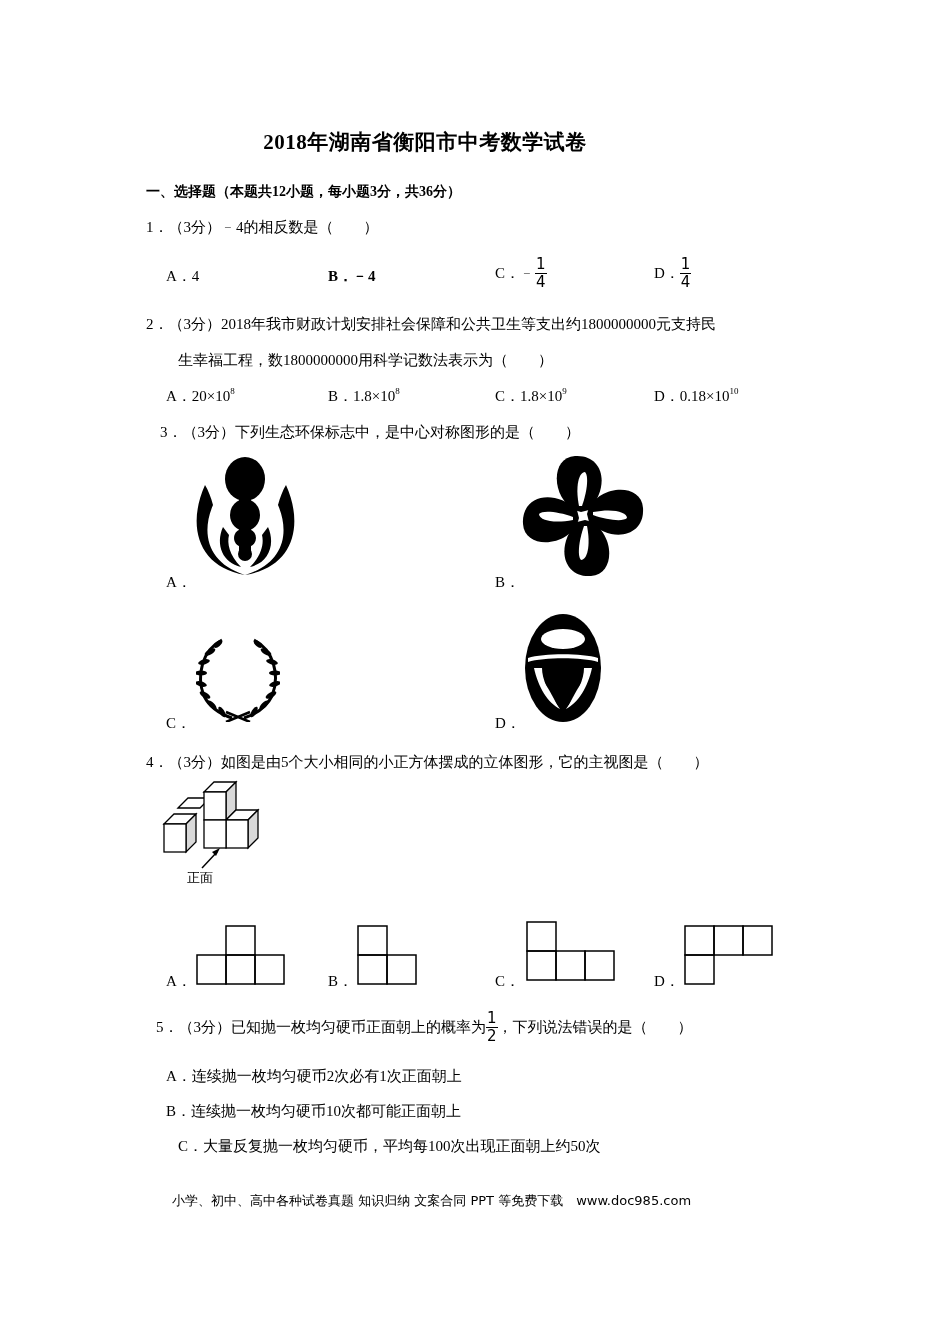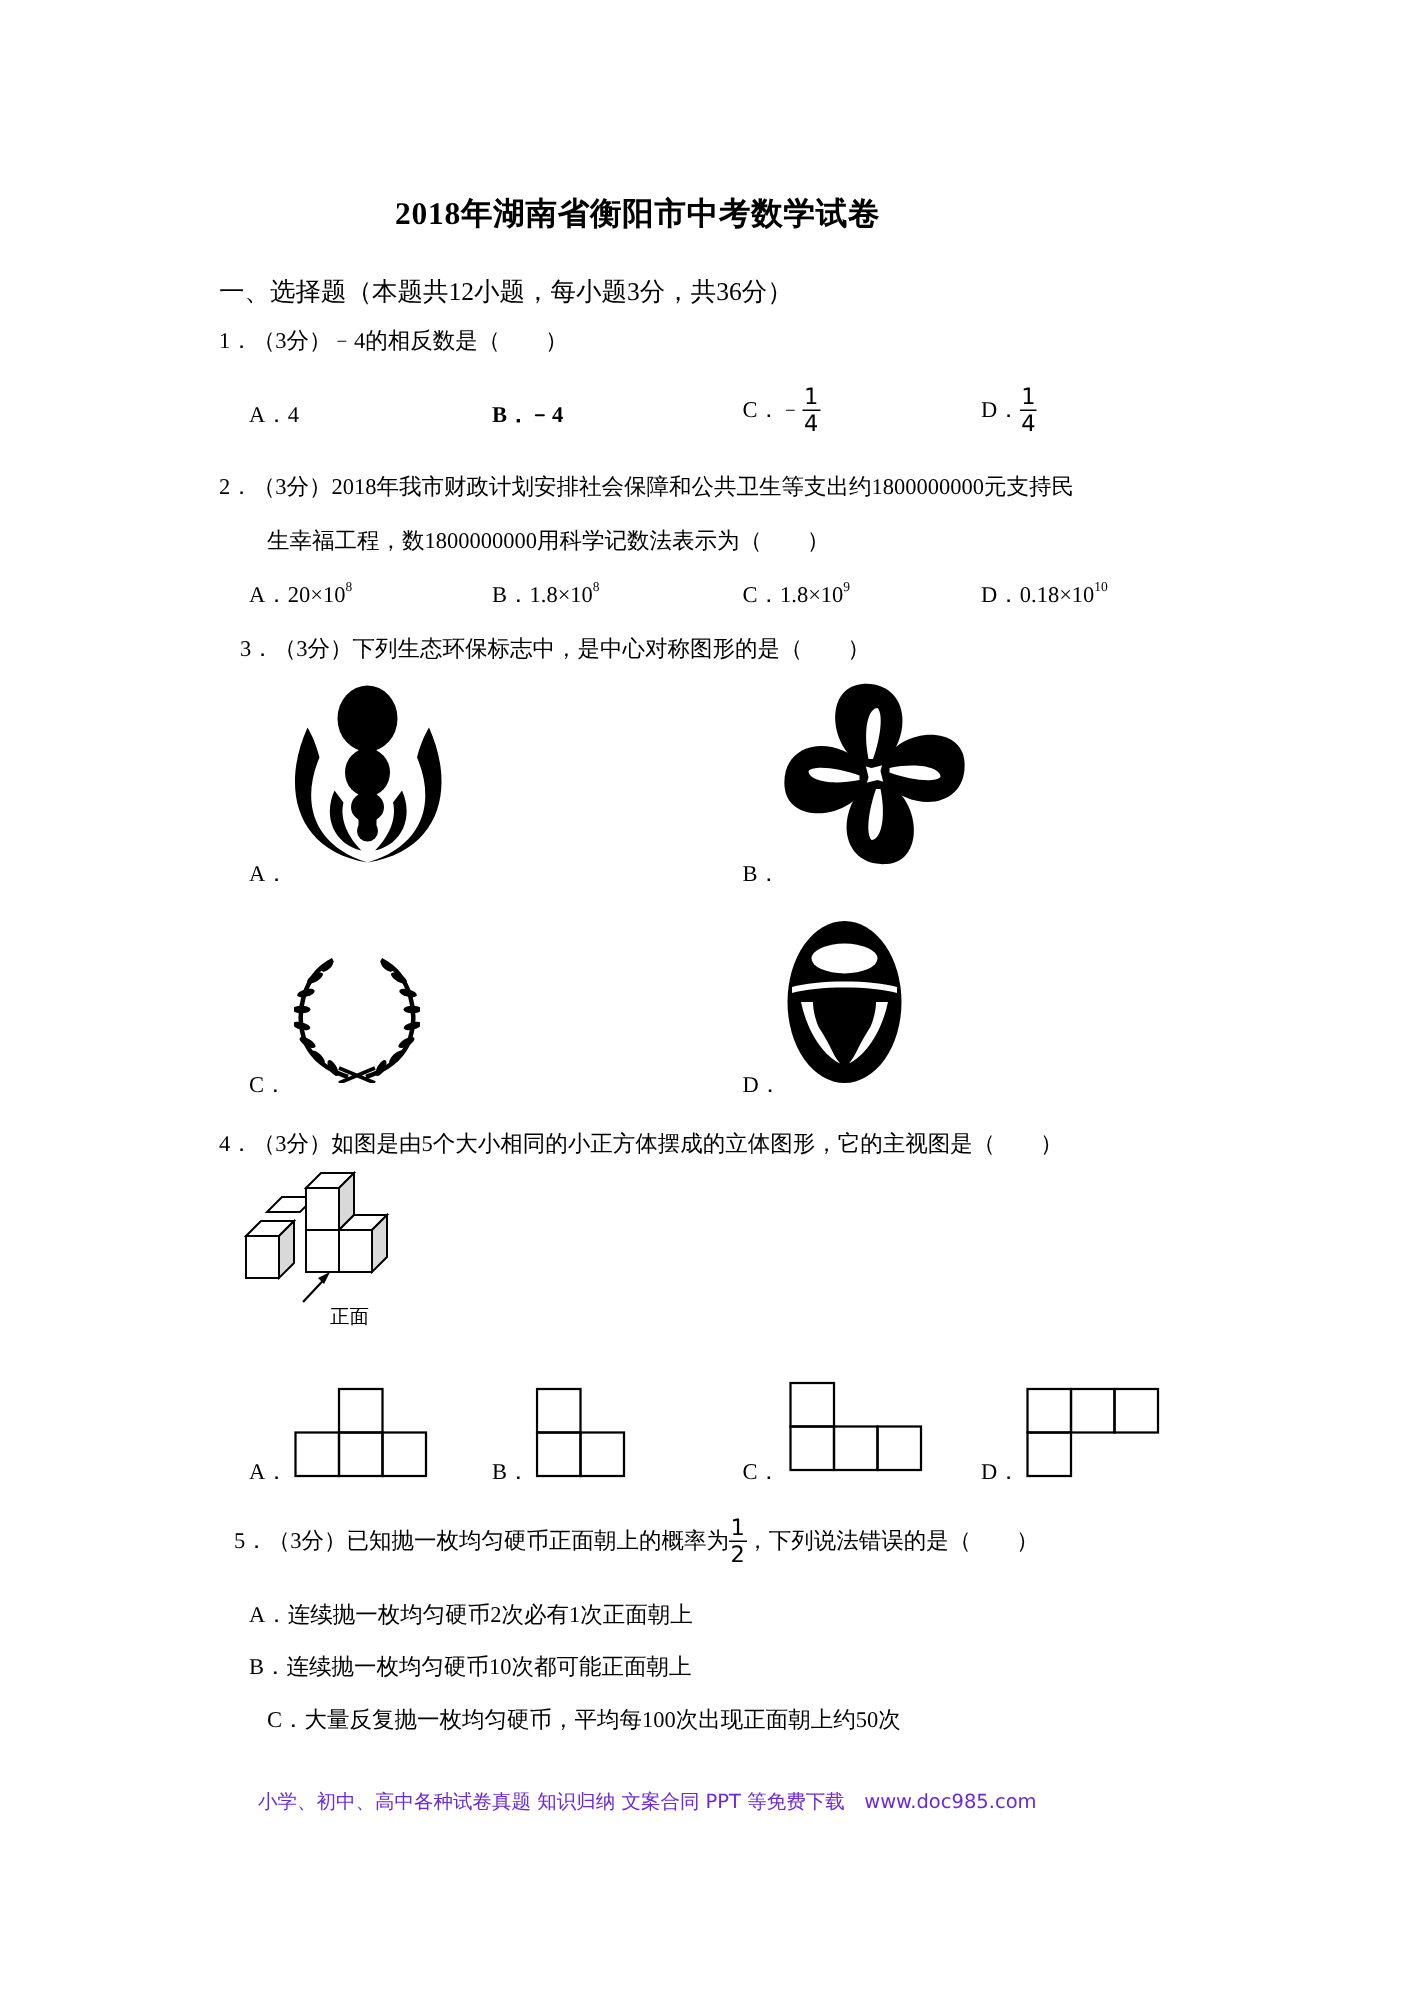--- a/index.html
+++ b/index.html
@@ -1,27 +1,27 @@
 <!DOCTYPE html>
 <html><head>
 <meta charset="utf-8">
 <style>
   html, body { margin:0; padding:0; background:#ffffff; }
   body { width:950px; height:1344px; position:relative; overflow:hidden;
          font-family:"Liberation Serif","DejaVu Serif",serif; color:#000; }
   .abs { position:absolute; white-space:nowrap; }
   .title { font-size:21px; font-weight:bold; left:0; width:850px; text-align:center; top:128px; letter-spacing:0.5px; }
-  .section { font-size:17px; font-weight:normal; left:146px; top:183px; }
+  .section { font-size:14px; font-weight:bold; left:146px; top:183px; }
   .q { font-size:15px; }
   .opt { font-size:15px; }
   sup { font-size:9px; vertical-align:7px; line-height:0; }
   .frac { display:inline-block; vertical-align:middle; text-align:center; font-family:"DejaVu Sans",sans-serif; font-size:15px; line-height:17px; }
   .frac .num { display:block; border-bottom:1px solid #000; padding:0 1px; }
   .frac .den { display:block; }
-  .footer { font-family:"DejaVu Sans",sans-serif; font-size:13px; left:172px; top:1192px; color:#6d28d9; }
+  .footer { font-family:"DejaVu Sans",sans-serif; font-size:13px; left:172px; top:1192px; color:#000000; }
   svg { position:absolute; }
 </style>
 </head>
 <body>
 
 <div class="abs title">2018年湖南省衡阳市中考数学试卷</div>
 <div class="abs section">一、选择题（本题共12小题，每小题3分，共36分）</div>
 
 <div class="abs q" style="left:146px;top:218px;">
   <span>1．</span><span>（3分）</span><span>﹣4的相反数是（　　）</span>
@@ -150,21 +150,21 @@
 
     <rect x="44" y="40" width="22" height="28"></rect>
 
     <polygon points="4,44 14,34 36,34 26,44"></polygon>
     <polygon points="26,44 36,34 36,62 26,72" fill="#d9d9d9"></polygon>
     <rect x="4" y="44" width="22" height="28"></rect>
   </g>
   <line x1="42" y1="88" x2="57" y2="72" stroke="#000" stroke-width="1.5"></line>
   <polygon points="60,68 52,72 56,76" fill="#000"></polygon>
 </svg>
-<div class="abs" style="left:187px;top:869px;font-family:Liberation Sans, sans-serif;font-size:13px;margin-left:33px;">正面</div>
+<div class="abs" style="left:187px;top:869px;font-family:Liberation Sans, sans-serif;font-size:13px;">正面</div>
 
 <div class="abs opt" style="left:166px;top:972px;">A．</div>
 <svg style="left:196px;top:924px;" width="90" height="62" viewBox="0 0 90 62">
   <g stroke="#000" stroke-width="1.5" fill="none">
     <rect x="30" y="2" width="29" height="29"></rect>
     <rect x="1" y="31" width="29" height="29"></rect>
     <rect x="30" y="31" width="29" height="29"></rect>
     <rect x="59" y="31" width="29" height="29"></rect>
   </g>
 </svg>

